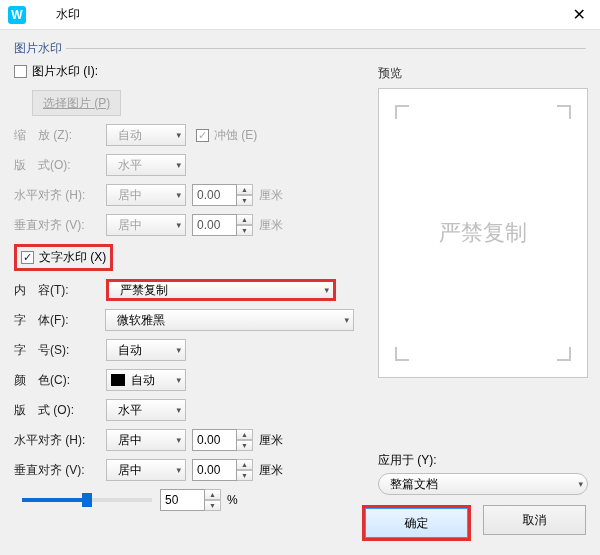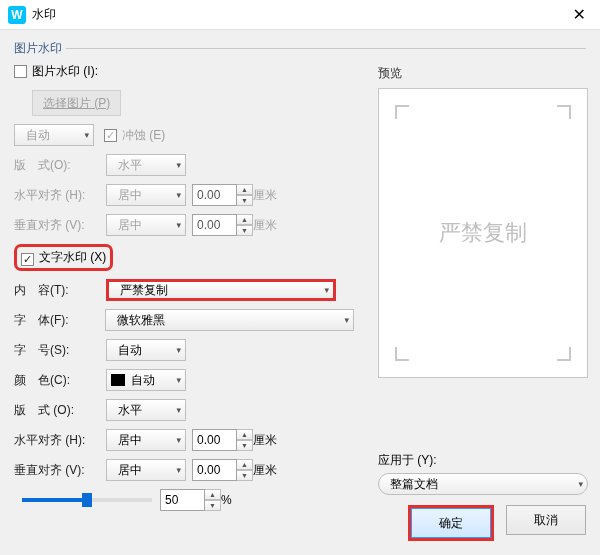--- a/index.html
+++ b/index.html
@@ -1,53 +1,53 @@
 <!DOCTYPE html>
 <html><head>
 <meta charset="utf-8">
 <style>
   * { box-sizing: border-box; font-family: "Microsoft YaHei", sans-serif; font-size: 12px; }
   body { margin: 0; background: #f0f0f0; width: 600px; height: 555px; position: relative; }
   .titlebar { height: 30px; background: #fff; border-bottom: 1px solid #e0e0e0; display: flex; align-items: center; padding: 0 8px; }
   .app-icon { width: 18px; height: 18px; background: #00c2ff; border-radius: 3px; color: #fff; display: flex; align-items: center; justify-content: center; font-weight: bold; margin-right: 6px; }
-  .title { flex: 1; }
+  .title { flex: 1; margin-left: 24px; }
   .close-x { font-size: 16px; padding: 0 6px; cursor: default; }
   .group-title { position: absolute; left: 14px; top: 40px; color: #3a5a8a; }
   .group-line { position: absolute; left: 66px; right: 14px; top: 48px; height: 1px; background: #c8c8c8; }
   .content { position: absolute; left: 14px; top: 60px; right: 14px; bottom: 14px; }
   .row { display: flex; align-items: center; margin-bottom: 8px; min-height: 22px; }
   .lbl { width: 92px; color: #222; white-space: nowrap; }
   .cb { width: 13px; height: 13px; border: 1px solid #888; display: inline-flex; align-items: center; justify-content: center; margin-right: 5px; background: #fff; }
   .cb.checked::after { content: "✓"; font-size: 11px; color: #222; line-height: 1; }
   .cb.checked.gray::after { color: #aaa; }
   .btn-disabled { background: #e6e6e6; color: #a0a0a0; border: 1px solid #d0d0d0; height: 26px; padding: 0 10px; display: inline-flex; align-items: center; text-decoration: underline; }
   .select { height: 22px; border: 1px solid #bfbfbf; background: linear-gradient(#fff,#ececec); display: inline-flex; align-items: center; padding: 0 4px 0 11px; position: relative; }
   .select.disabled { color: #a0a0a0; }
   .sel-arrow { margin-left: auto; font-size: 9px; color: #555; }
   .spin { display: inline-flex; height: 22px; }
   .spin input { width: 45px; height: 22px; border: 1px solid #a3a3a3; padding: 0 4px; background: #fff; }
   .spin-btns { display: flex; flex-direction: column; width: 16px; }
   .spin-btns div { flex: 1; border: 1px solid #bfbfbf; border-left: none; background: linear-gradient(#fff,#ececec); font-size: 7px; display: flex; align-items: center; justify-content: center; color: #555; }
-  .unit { }
+  .unit { margin-left: 6px; }
   .hl-red { border: 3px solid #e03030; padding: 2px 4px; }
   .hl-red-sel { border: 3px solid #e03030; }
   .preview { position: absolute; right: 12px; top: 65px; width: 210px; }
   .preview-label { color: #333; margin-bottom: 6px; display: block; }
   .preview-box { width: 210px; height: 290px; background: #fff; border: 1px solid #c8c8c8; position: relative; }
   .crop { position: absolute; width: 14px; height: 14px; border: 2px solid #c8c8c8; }
   .crop.tl { top: 16px; left: 16px; border-right: none; border-bottom: none; }
   .crop.tr { top: 16px; right: 16px; border-left: none; border-bottom: none; }
   .crop.bl { bottom: 16px; left: 16px; border-right: none; border-top: none; }
   .crop.br { bottom: 16px; right: 16px; border-left: none; border-top: none; }
   .wm-text { position: absolute; top: 50%; left: 50%; transform: translate(-50%,-50%); font-size: 22px; color: #c0c0c0; white-space: nowrap; }
   .slider { flex: 1; height: 4px; background: #ddd; position: relative; margin: 0 8px; }
   .slider-fill { position: absolute; left: 0; top: 0; bottom: 0; background: #0a6cd6; }
   .slider-thumb { position: absolute; top: -5px; width: 10px; height: 14px; background: #0a6cd6; }
   .footer { position: absolute; right: 14px; bottom: 14px; display: flex; gap: 12px; }
-  .btn { width: 80px; height: 30px; border: 1px solid #adadad; background: linear-gradient(#f5f5f5,#e8e8e8); display: flex; align-items: center; justify-content: center; }
+  .btn { width: 103px; height: 30px; border: 1px solid #adadad; background: linear-gradient(#f5f5f5,#e8e8e8); display: flex; align-items: center; justify-content: center; }
   .btn.primary { border: 1px solid #3399ff; background: linear-gradient(#eaf4ff,#d0e8ff); }
   .apply-section { position: absolute; right: 12px; bottom: 60px; width: 210px; }
   .left-col { width: 340px; }
   .disabled-text { color: #a0a0a0; }
 </style>
 </head>
 <body>
 
 <div class="titlebar">
   <div class="app-icon">W</div>
@@ -62,20 +62,21 @@
 
   <div class="left-col">
     <div class="row">
       <span class="cb"></span>
       <span>图片水印 (I):</span>
     </div>
     <div class="row" style="margin-left:18px;">
       <div class="btn-disabled">选择图片 (P)</div>
     </div>
     <div class="row">
+      <span class="lbl disabled-text">缩　放 (Z):</span>
       <div class="select disabled" style="width:80px;">
         <span>自动</span>
         <span class="sel-arrow">▾</span>
       </div>
       <span class="cb checked gray" style="margin-left:10px;"></span>
       <span class="disabled-text">冲蚀 (E)</span>
     </div>
     <div class="row">
       <span class="lbl disabled-text">版　式(O):</span>
       <div class="select disabled" style="width:80px;">
@@ -108,21 +109,21 @@
         <input disabled="" value="0.00" style="">
         <div class="spin-btns">
             <div>▲</div>
             <div>▼</div>
           </div>
       </div>
       <span class="unit disabled-text">厘米</span>
     </div>
 
     <div class="row" style="margin-top:4px;">
-      <span class="hl-red" style="display:inline-flex;align-items:flex-end;border-radius:7px;">
+      <span class="hl-red" style="display:inline-flex;align-items:center;">
         <span class="cb checked"></span>
         <span>文字水印 (X)</span>
       </span>
     </div>
     <div class="row">
       <span class="lbl">内　容(T):</span>
       <div class="select hl-red-sel" style="width:230px;">
         <span>严禁复制</span>
         <span class="sel-arrow">▾</span>
       </div>

